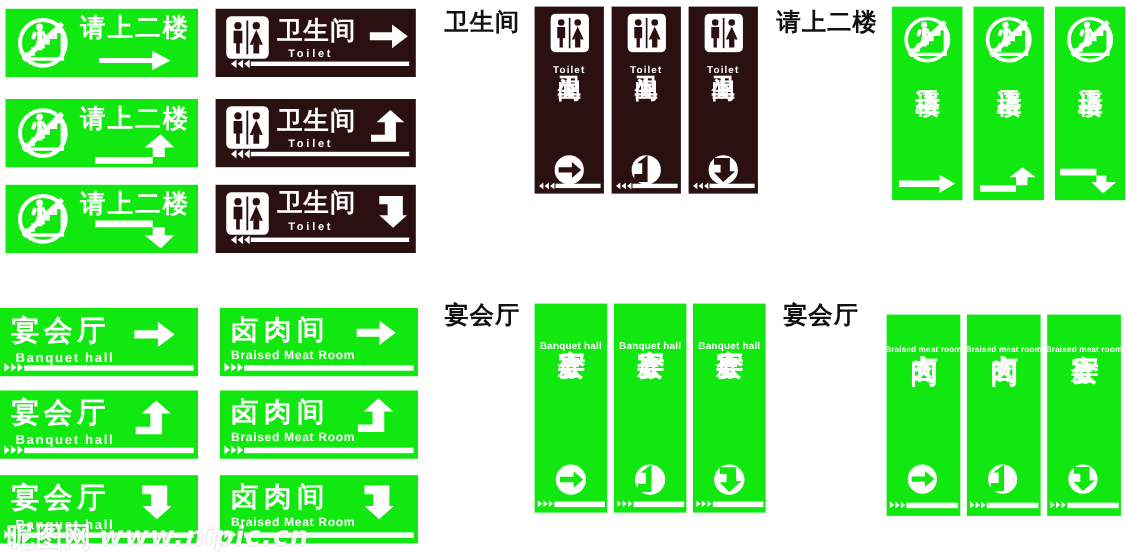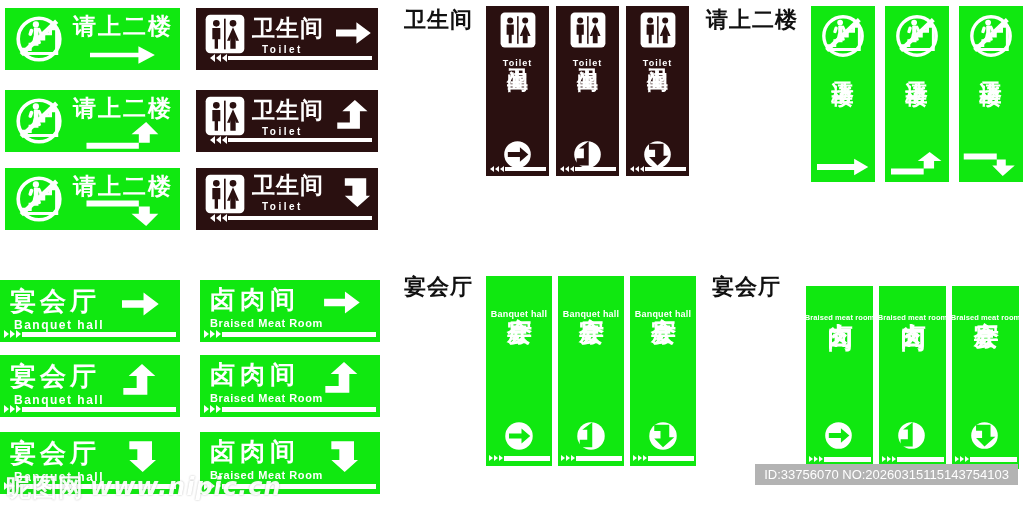--- a/index.html
+++ b/index.html
@@ -594,15 +594,14 @@
         </span>
       <span class="bar" style="height:5px;"></span>
     </div>
   </div>
 
   <div class="wm-logo">
     <span>昵图网</span>
     <span class="site">www.nipic.cn</span>
   </div>
 
-  <div class="wm-id">ID:33756070 NO:20260315115143754103</div>
 
 </div>
 
 </body></html>

